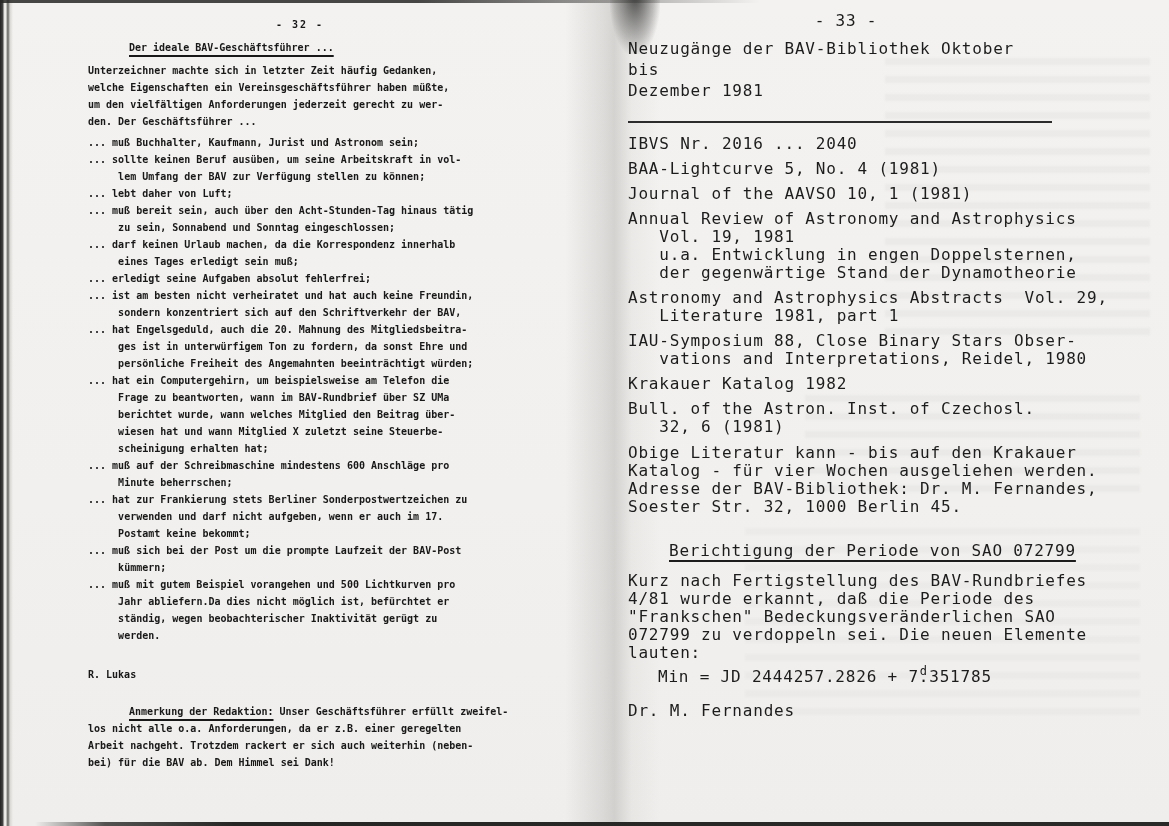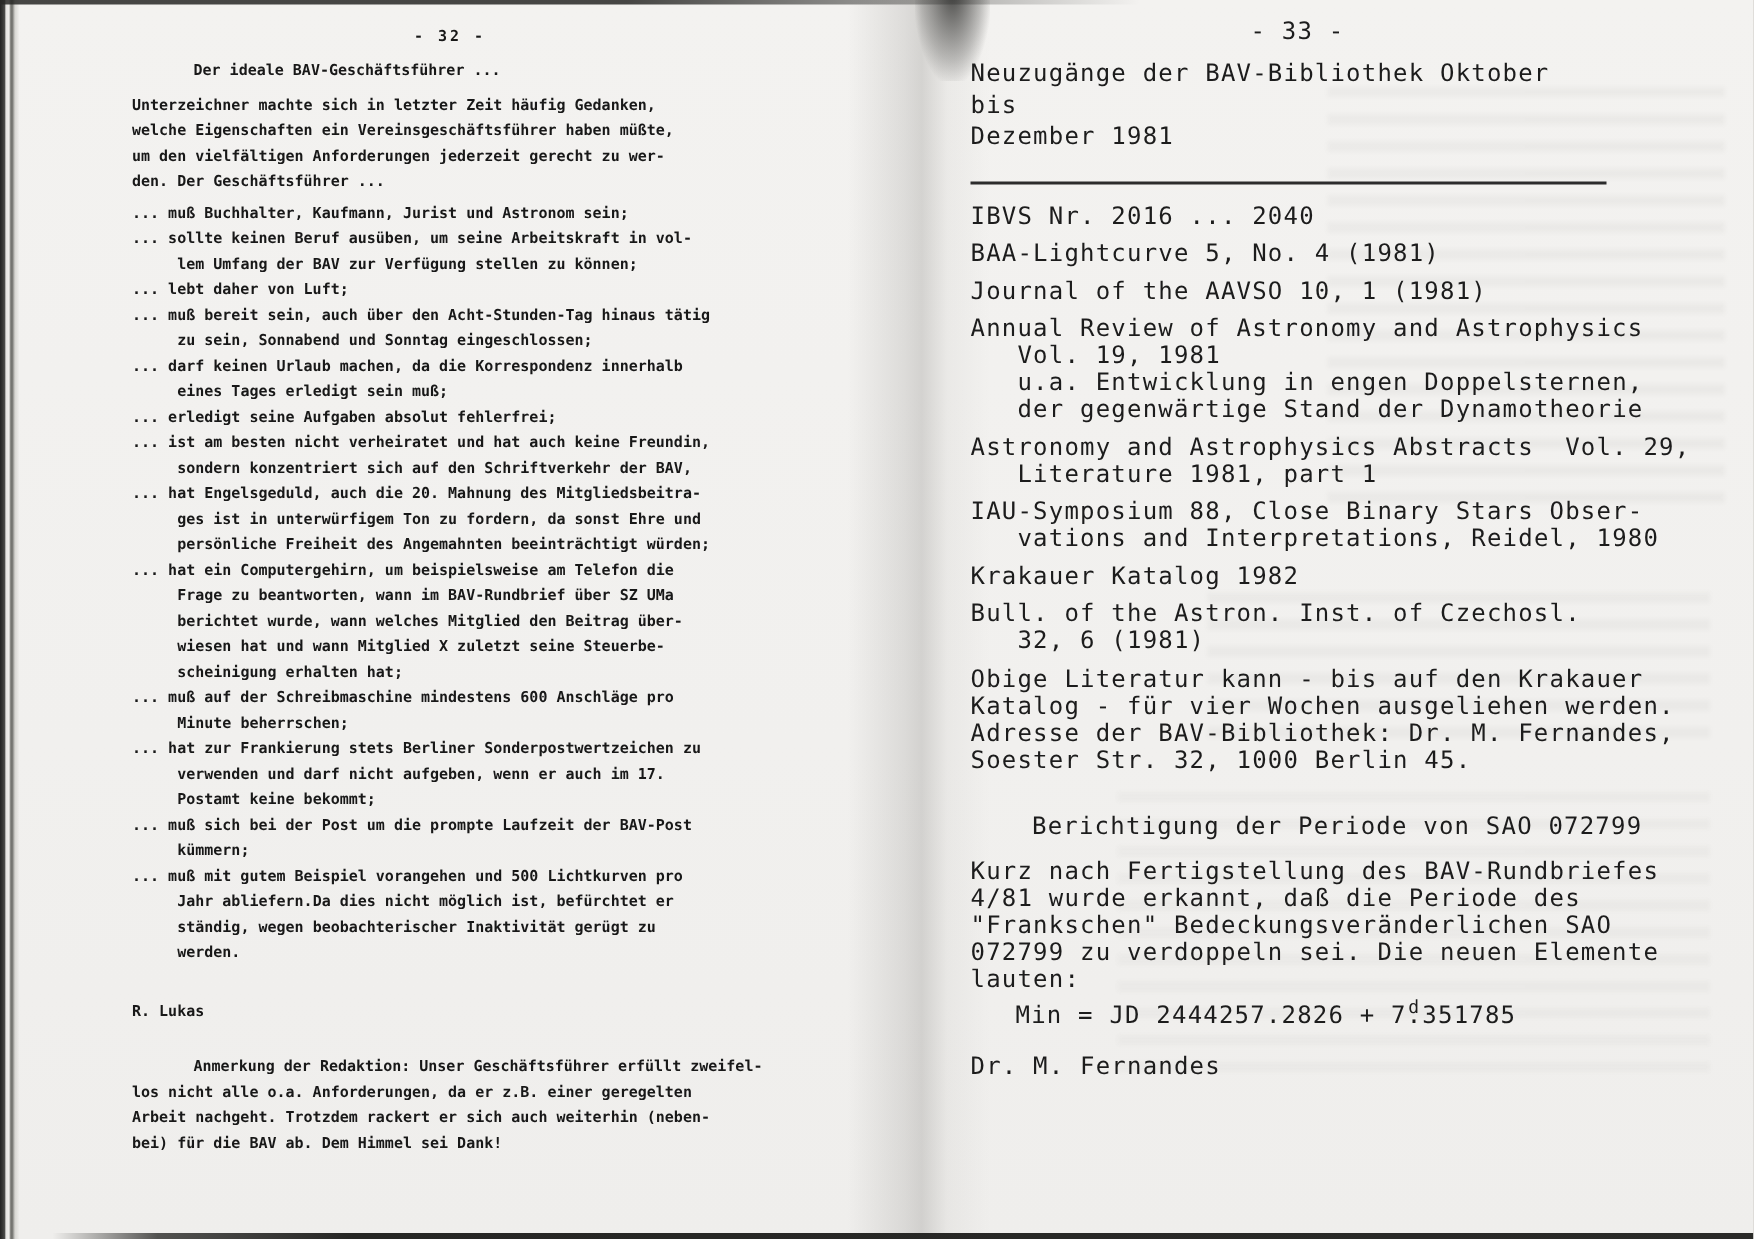--- a/index.html
+++ b/index.html
@@ -5,24 +5,24 @@
   html,body{margin:0;padding:0;background:#d8d6d2;}
   .scan{
     position:relative;width:1169px;height:826px;overflow:hidden;
     background:linear-gradient(180deg,#f3f2f0 0%,#f1f0ee 60%,#efeeec 100%);
     font-family:"DejaVu Sans Mono","Liberation Mono",monospace;
     color:#1e1e1e;
   }
   .pre{white-space:pre-wrap;}
   .page{position:absolute;}
   .page-left{left:88px;top:16px;width:500px;font-size:10px;line-height:17px;font-weight:700;color:#181818;}
-  .page-right{left:647px;top:12px;width:505px;font-size:16px;line-height:18px;letter-spacing:0.8px;color:#1c1c1c;}
+  .page-right{left:628px;top:12px;width:505px;font-size:16px;line-height:18px;letter-spacing:0.8px;color:#1c1c1c;}
   .page-left .pagenum{width:424px;text-align:center;margin-bottom:6px;letter-spacing:2px;}
   .page-right .pagenum{width:436px;text-align:center;margin-bottom:8px;}
-  .title-underline{text-underline-offset:4px;text-decoration-thickness:1.5px;padding-left:41px;}
+  .title-underline{text-decoration:underline;text-underline-offset:4px;text-decoration-thickness:1.5px;padding-left:41px;}
   .page-left .title{margin-bottom:6px;}
   .page-left .intro{margin-bottom:4px;}
   .page-left .sig{margin-top:22px;}
   .page-left .note{margin-top:20px;}
   .lib-heading{width:424px;line-height:21px;border-bottom:2px solid #2c2c2c;padding-bottom:20px;margin-bottom:12px;}
   .entry{margin-bottom:7px;}
   .loan{margin-top:8px;}
   .corr-head{margin-top:26px;margin-bottom:12px;}
   .kurz{margin-bottom:4px;}
   .formula{margin:6px 0 0 30px;}

